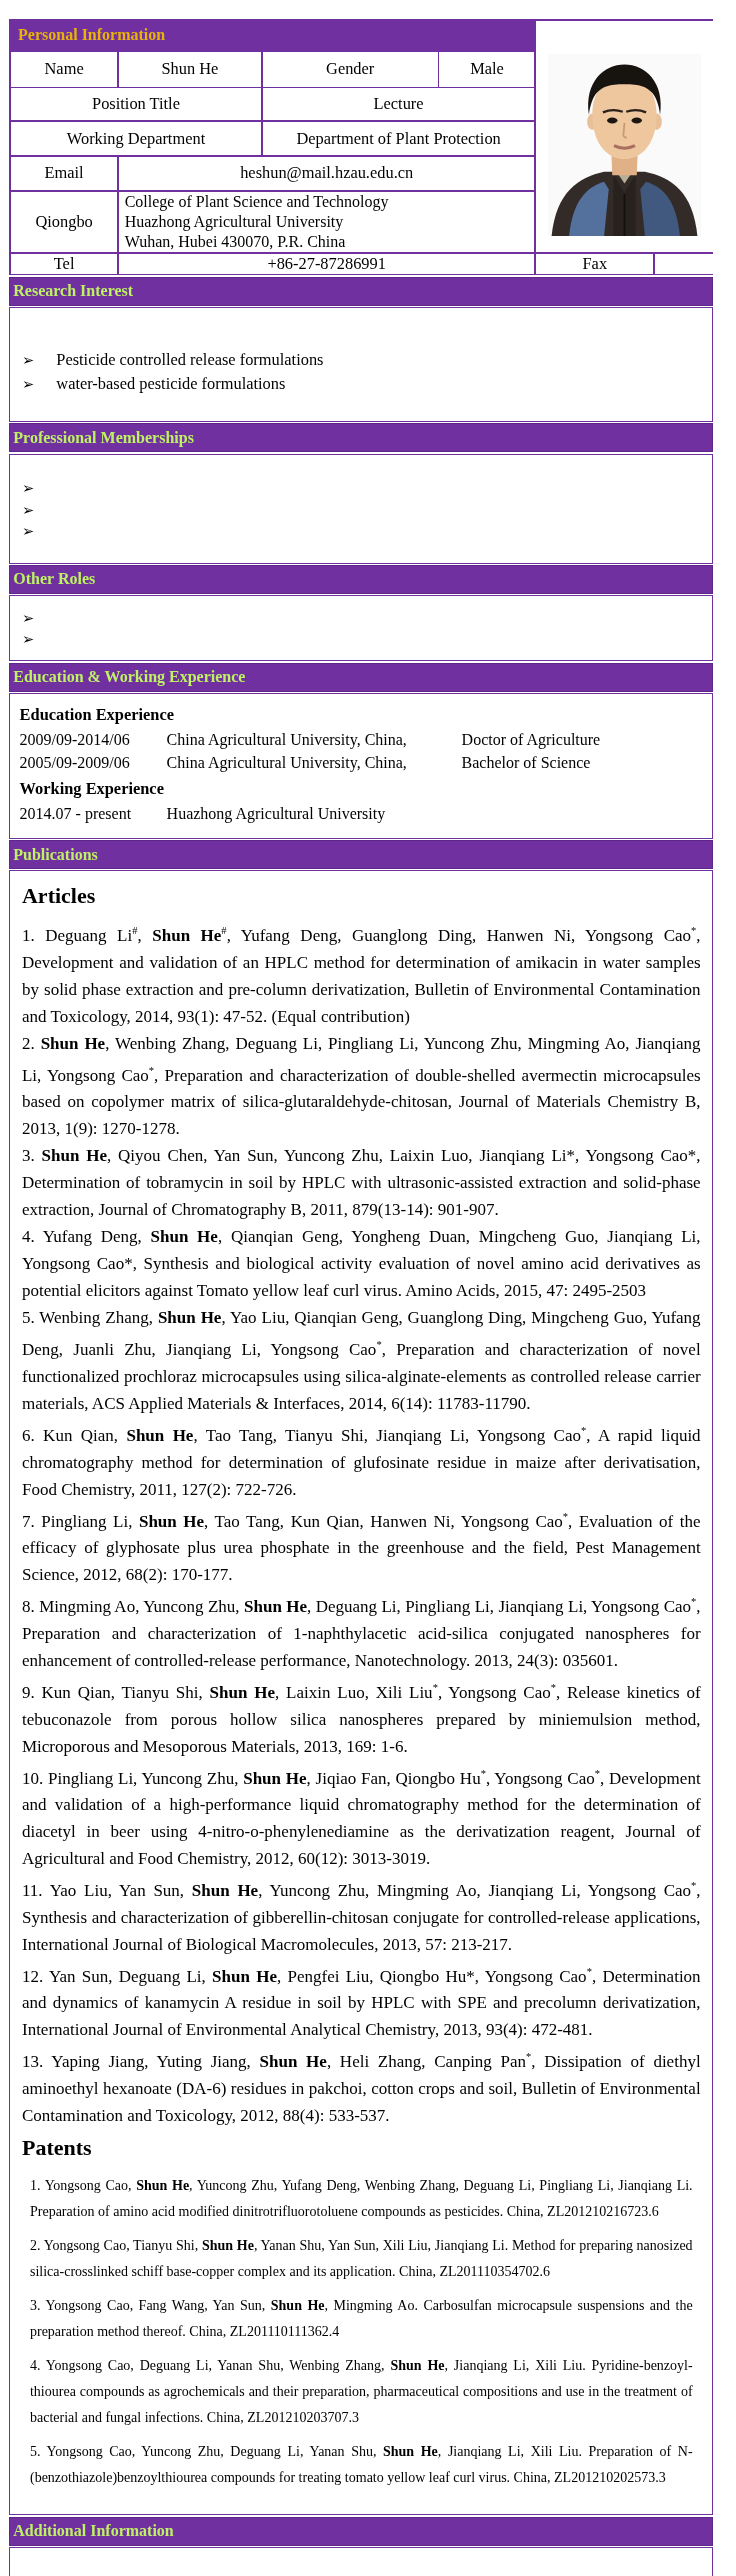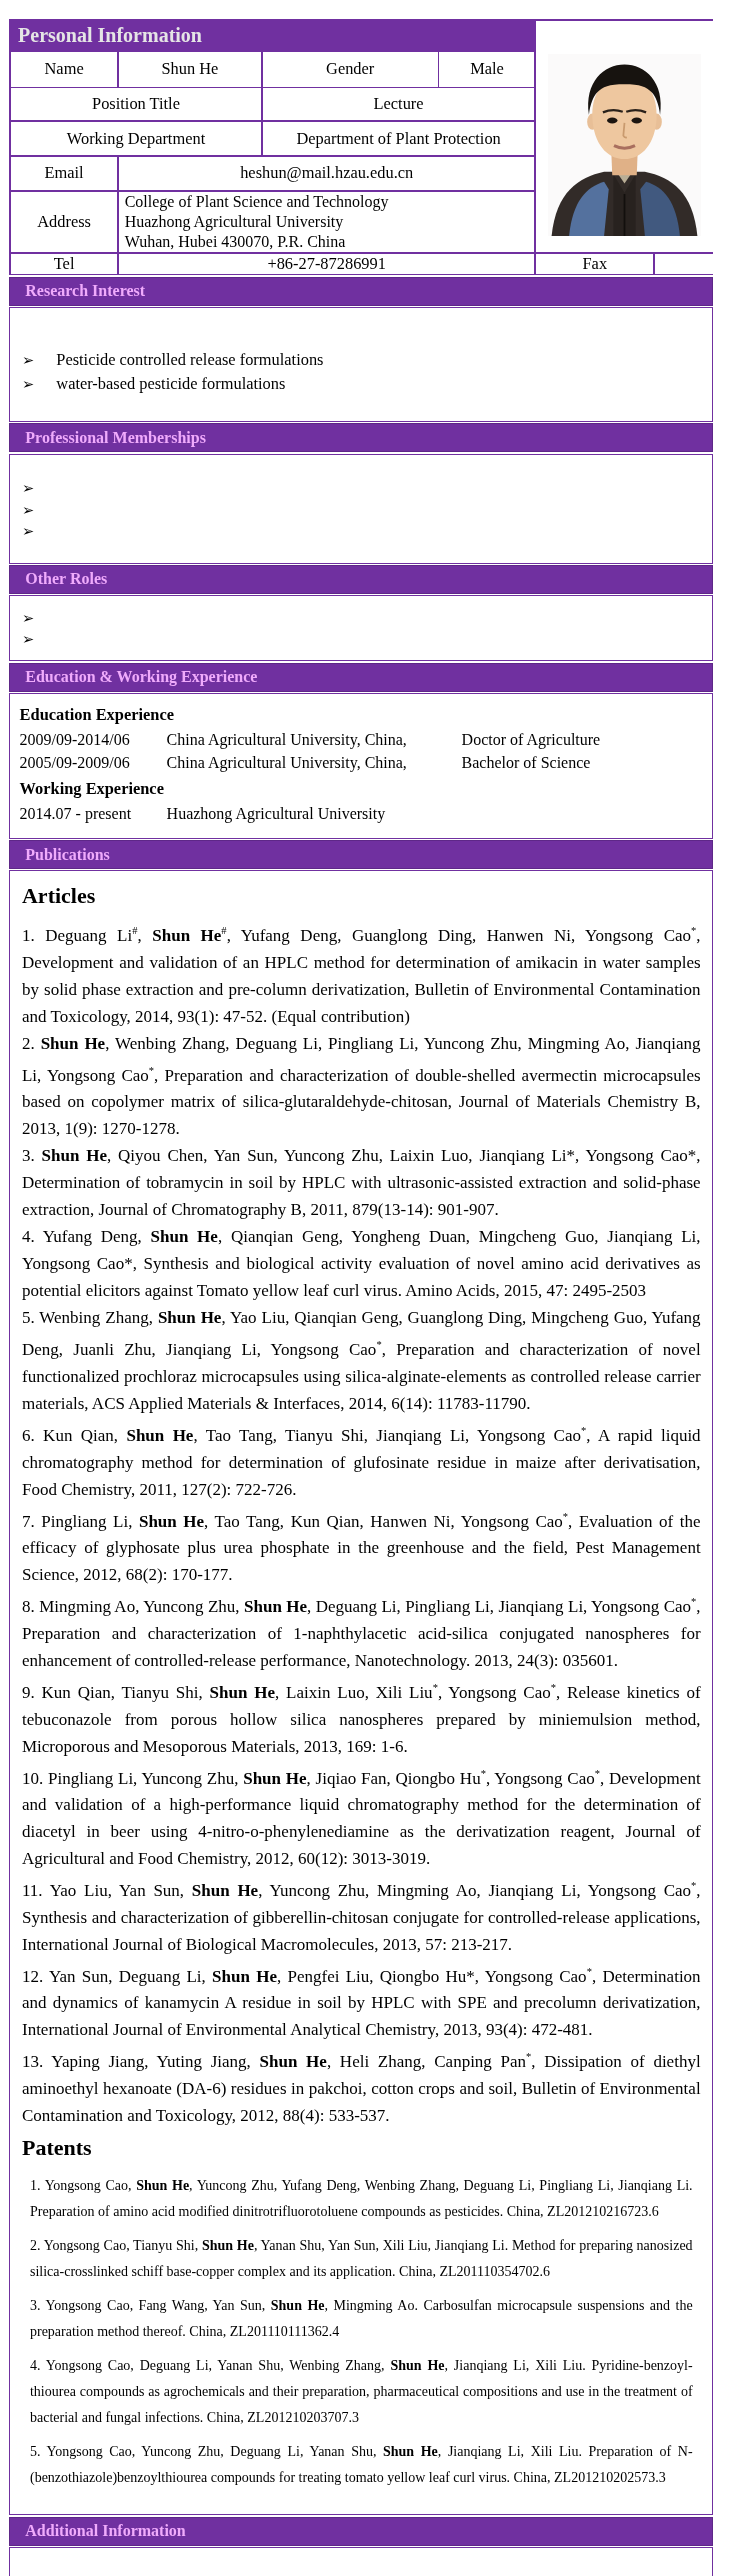--- a/index.html
+++ b/index.html
@@ -32,23 +32,23 @@
   .cell{
     background:#fff;
     display:flex;
     align-items:center;
     justify-content:center;
     font-size:16.4px;
     overflow:hidden;
   }
   .cell.title-bar{
     background:transparent;
-    color:#e5e5e5;
+    color:#eab308;
     font-weight:bold;
-    font-size:20px;
+    font-size:16px;
     justify-content:flex-start;
     padding-left:7px;
   }
   .cell.addr{
     flex-direction:column;
     align-items:flex-start;
     justify-content:center;
     padding-left:5.8px;
     font-size:16px;
     line-height:20px;
@@ -58,26 +58,26 @@
     justify-content:center;
   }
   .photo-frame{margin-top:33px;line-height:0;}
   
   .bar{
     margin-top:1.2px;
     height:29px;
     background:var(--purple);
     border:0.6px solid var(--purple-dark);
     box-sizing:border-box;
-    color:#f0abfc;
+    color:#bef264;
     font-weight:bold;
     font-size:16px;
     display:flex;
     align-items:center;
-    padding-left:15px;
+    padding-left:3px;
   }
   .box{
     margin-top:1.2px;
     border:1.8px solid var(--purple);
     box-sizing:border-box;
     background:#fff;
   }
   .box.ri{padding:40px 0 24.5px 0;}
   .box.pm{padding:23.4px 0 20px 0;}
   .box.or{padding:11.7px 0 9.3px 0;}
@@ -152,21 +152,21 @@
 
     <div class="cell" style="grid-column:1/3;grid-row:3;">Position Title</div>
     <div class="cell" style="grid-column:3/5;grid-row:3;">Lecture</div>
 
     <div class="cell" style="grid-column:1/3;grid-row:4;">Working Department</div>
     <div class="cell" style="grid-column:3/5;grid-row:4;">Department of Plant Protection</div>
 
     <div class="cell" style="grid-column:1;grid-row:5;">Email</div>
     <div class="cell" style="grid-column:2/5;grid-row:5;">heshun@mail.hzau.edu.cn</div>
 
-    <div class="cell" style="grid-column:1;grid-row:6;">Address</div>
+    <div class="cell" style="grid-column:1;grid-row:6;">Qiongbo</div>
     <div class="cell addr" style="grid-column:2/5;grid-row:6;">
       <div>College of Plant Science and Technology</div>
       <div>Huazhong Agricultural University</div>
       <div>Wuhan, Hubei 430070, P.R. China</div>
     </div>
 
     <div class="cell" style="grid-column:1;grid-row:7;">Tel</div>
     <div class="cell" style="grid-column:2/5;grid-row:7;">+86-27-87286991</div>
     <div class="cell" style="grid-column:5;grid-row:7;text-align:center;">Fax</div>
     <div class="cell" style="grid-column:6;grid-row:7;"></div>

